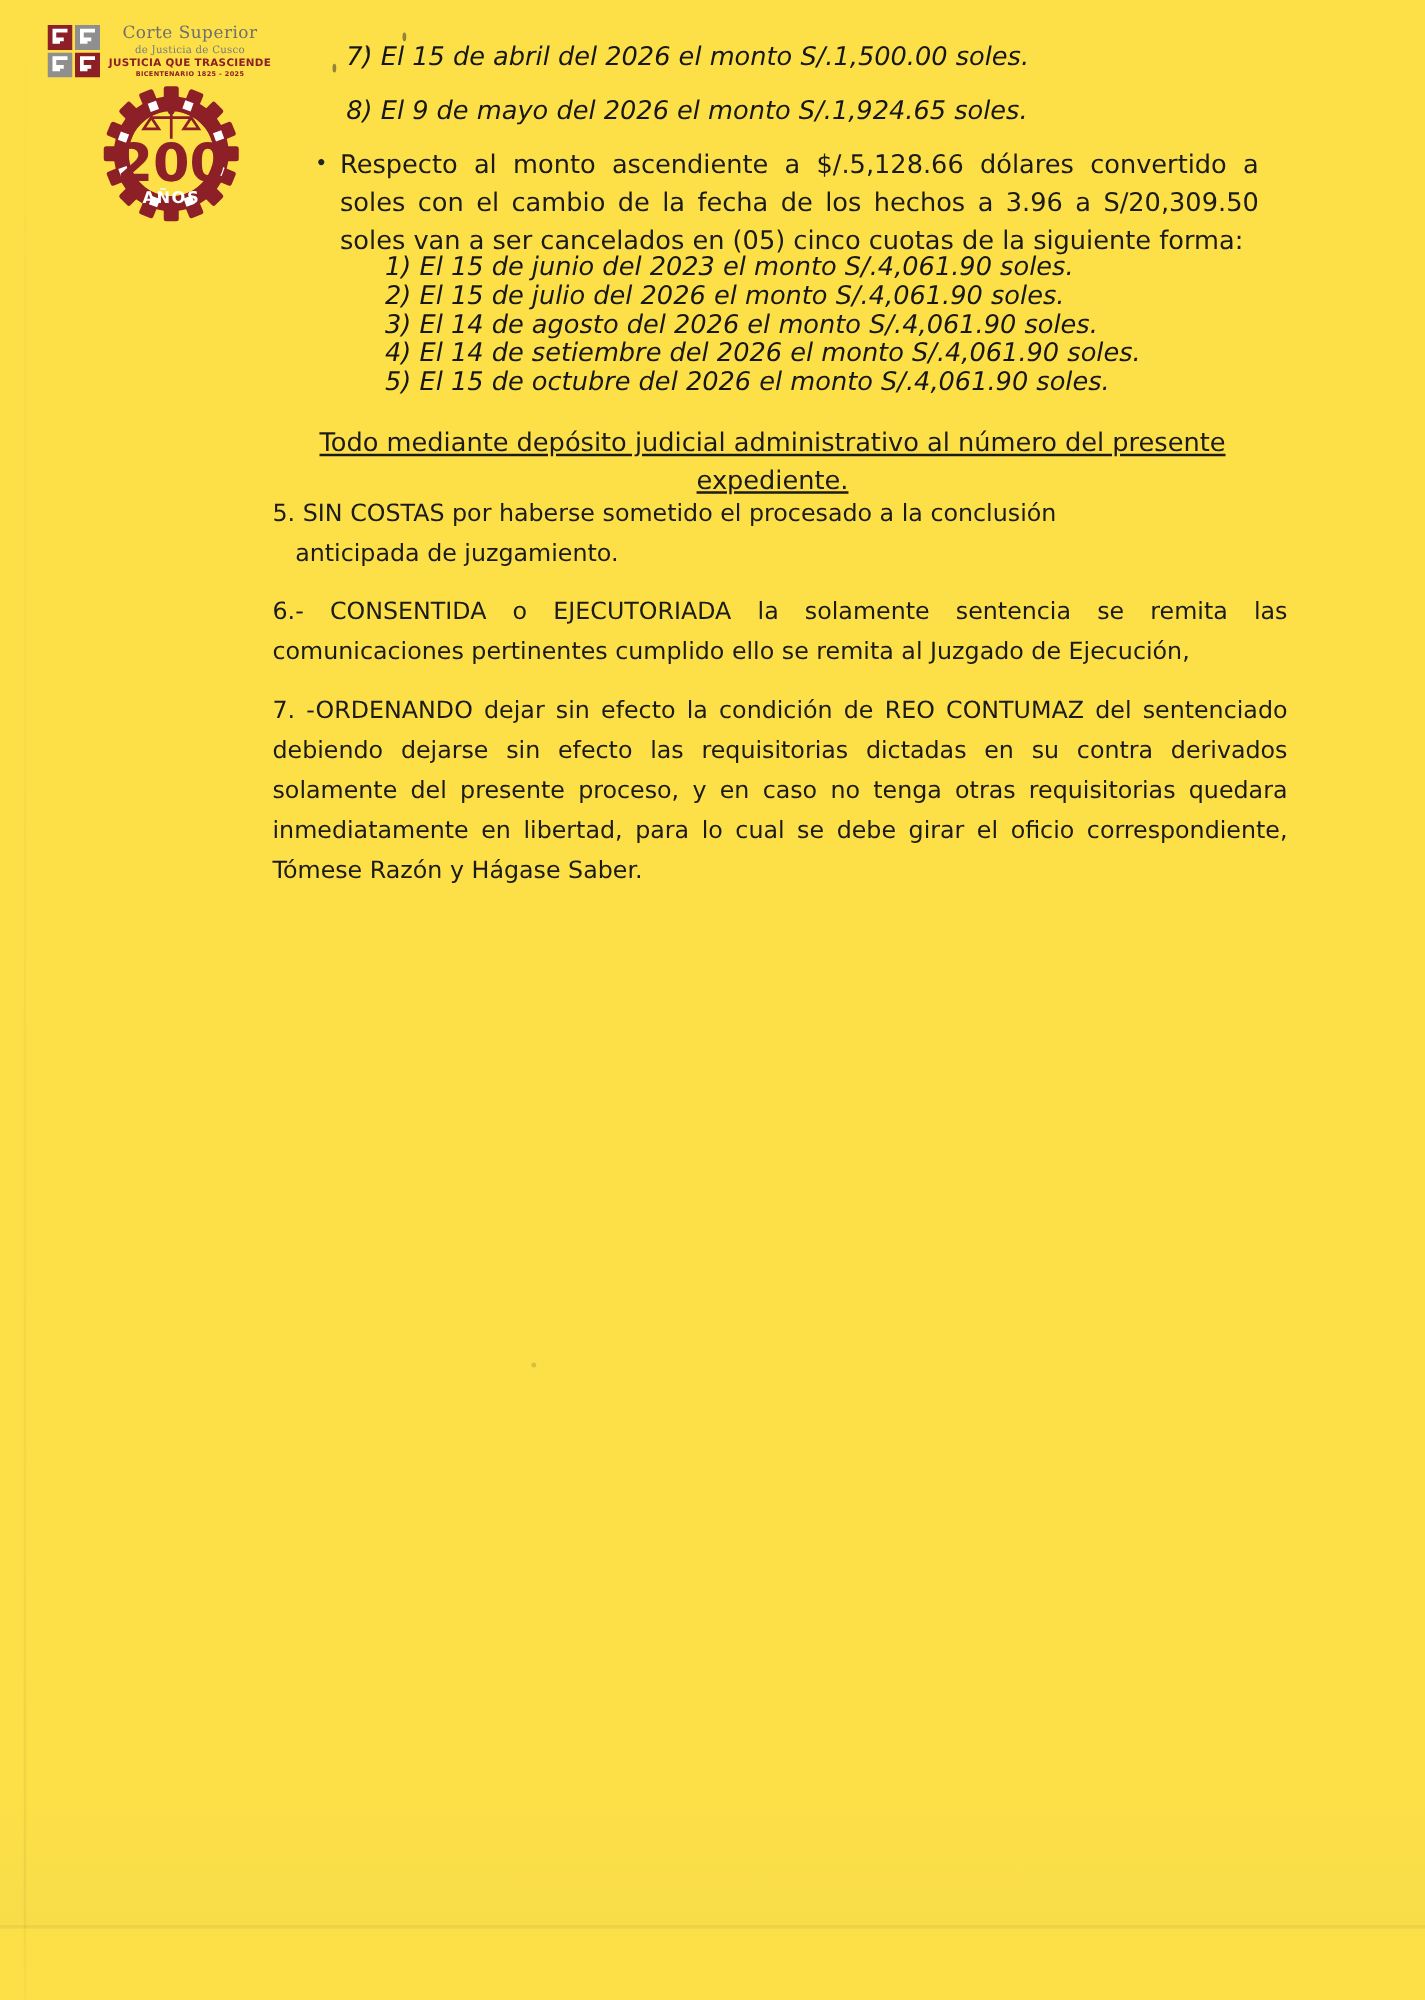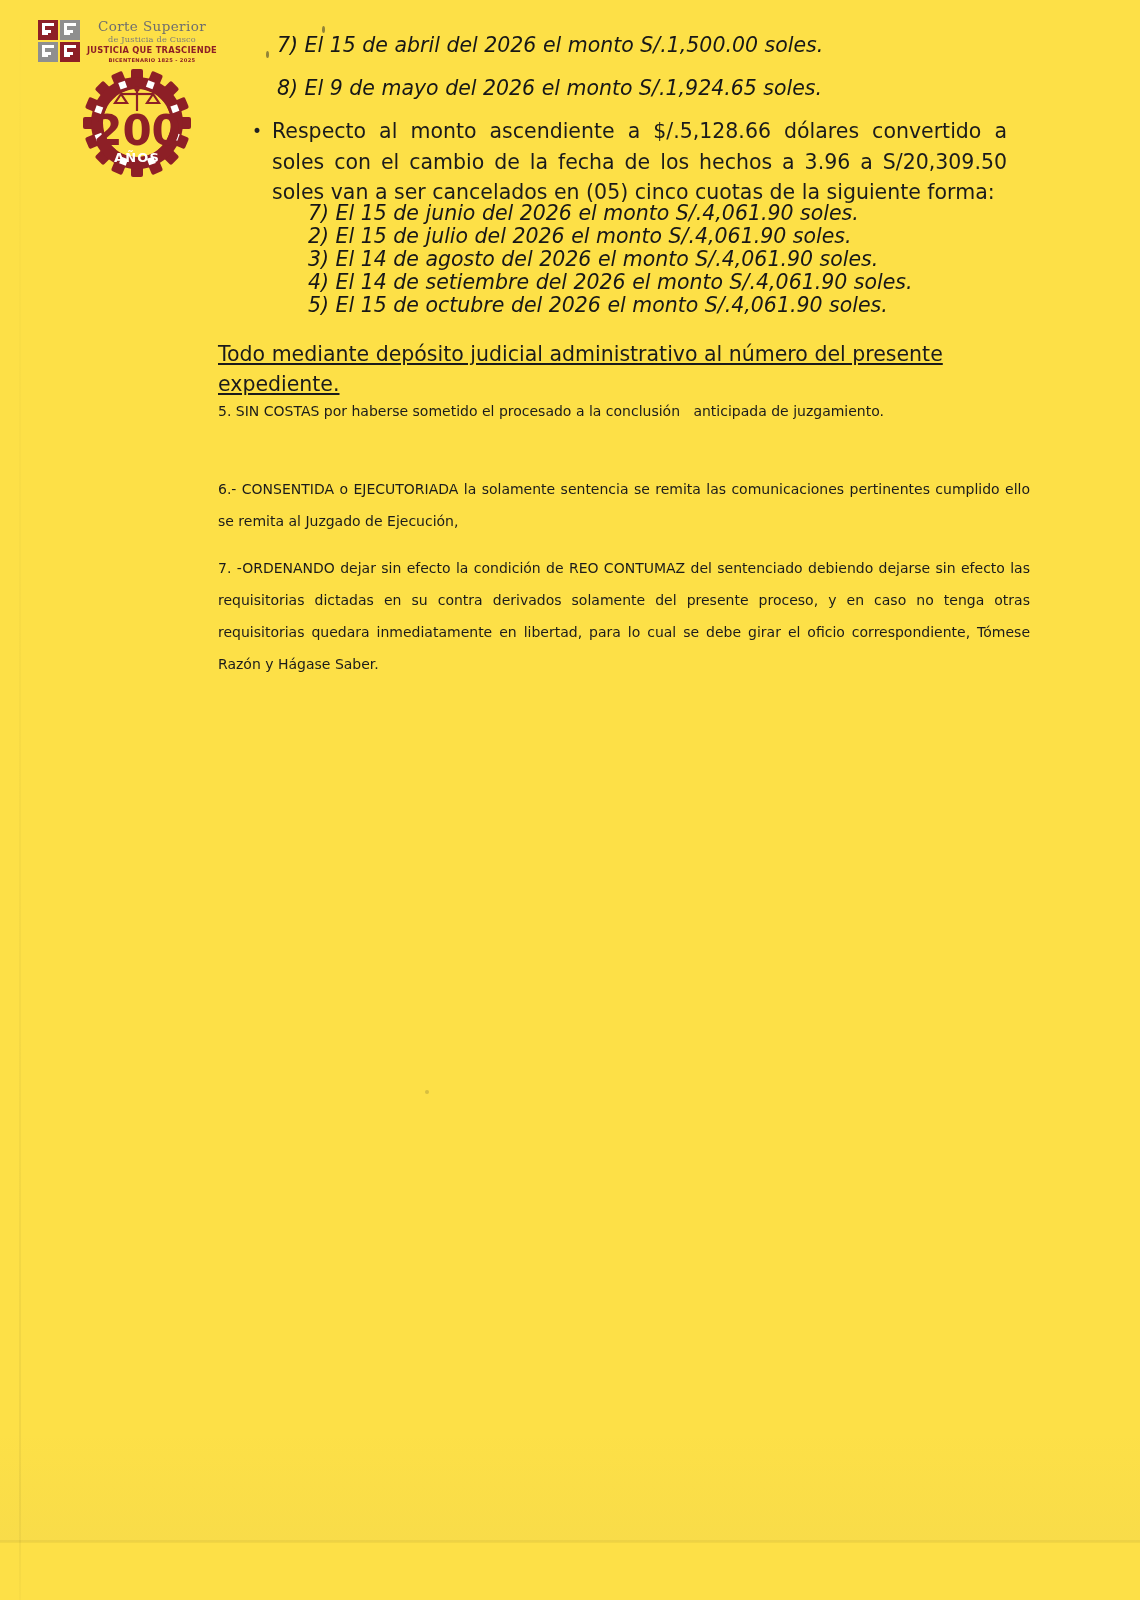--- a/index.html
+++ b/index.html
@@ -160,21 +160,21 @@
   .bullet-text {
     width: 735px;
     font-size: 20.5px;
     line-height: 30.5px;
     text-align: justify;
     color: #1b1b1b;
   }
   .para {
     position: absolute;
     width: 812px;
-    font-size: 14px;
+    font-size: 19px;
     line-height: 32px;
     text-align: justify;
     color: #1b1b1b;
   }
   .para.nojust { text-align: left; }
   .u-line {
     position: absolute;
     width: 800px;
     font-size: 20.5px;
     line-height: 30px;
@@ -326,27 +326,27 @@
   <div id="doc">
 
     <div class="blk italic-list" style="left:277px;top:32px;">7) El 15 de abril del 2026 el monto S/.1,500.00 soles.</div>
     <div class="blk italic-list" style="left:277px;top:75px;">8) El 9 de mayo del 2026 el monto S/.1,924.65 soles.</div>
 
     <div class="bullet-row" style="left:246px;top:116px;">
       <div class="bullet-dot">•</div>
       <div class="bullet-text"><span>Respecto al monto ascendiente a </span><b>$/.5,128.66</b><span> dólares convertido a soles con el cambio de la fecha de los hechos a 3.96 a S/20,309.50 soles van a ser cancelados en </span><b>(05) cinco cuotas</b><span> de la siguiente forma:</span></div>
     </div>
 
-    <div class="blk italic-list" style="left:308px;top:200px;">7) El 15 de junio del 2026 el monto S/.4,061.90 soles.</div>
+    <div class="blk italic-list" style="left:308px;top:200px;">1) El 15 de junio del 2023 el monto S/.4,061.90 soles.</div>
     <div class="blk italic-list" style="left:308px;top:223px;">2) El 15 de julio del 2026 el monto S/.4,061.90 soles.</div>
     <div class="blk italic-list" style="left:308px;top:246px;">3) El 14 de agosto del 2026 el monto S/.4,061.90 soles.</div>
     <div class="blk italic-list" style="left:308px;top:269px;">4) El 14 de setiembre del 2026 el monto S/.4,061.90 soles.</div>
     <div class="blk italic-list" style="left:308px;top:292px;">5) El 15 de octubre del 2026 el monto S/.4,061.90 soles.</div>
 
-    <div class="u-line" style="left:218px;top:339px;">Todo mediante depósito judicial administrativo al número del presente expediente.</div>
+    <div class="u-line" style="left:218px;top:339px;text-align:center;">Todo mediante depósito judicial administrativo al número del presente expediente.</div>
 
     <div class="para nojust" style="left:218px;top:395px;"><b>5.</b> <b>SIN COSTAS</b><span> por haberse sometido el procesado a la conclusión</span><span class="nowrapgap">   anticipada de juzgamiento.</span></div>
 
     <div class="para" style="left:218px;top:473px;"><b>6.-</b> <b>CONSENTIDA</b><span> o </span><b>EJECUTORIADA</b><span> la solamente sentencia se remita las comunicaciones pertinentes cumplido ello se remita al Juzgado de Ejecución,</span></div>
 
     <div class="para" style="left:218px;top:552px;"><b>7.</b> <b>-ORDENANDO</b><span> dejar sin efecto la condición de </span><b>REO CONTUMAZ</b><span> del sentenciado debiendo dejarse sin efecto las requisitorias dictadas en su contra derivados solamente del presente proceso, y en caso no tenga otras requisitorias quedara inmediatamente en libertad, para lo cual se debe girar el oficio correspondiente, </span><b>Tómese Razón y Hágase Saber.</b></div>
 
   </div>
 </div>
 

